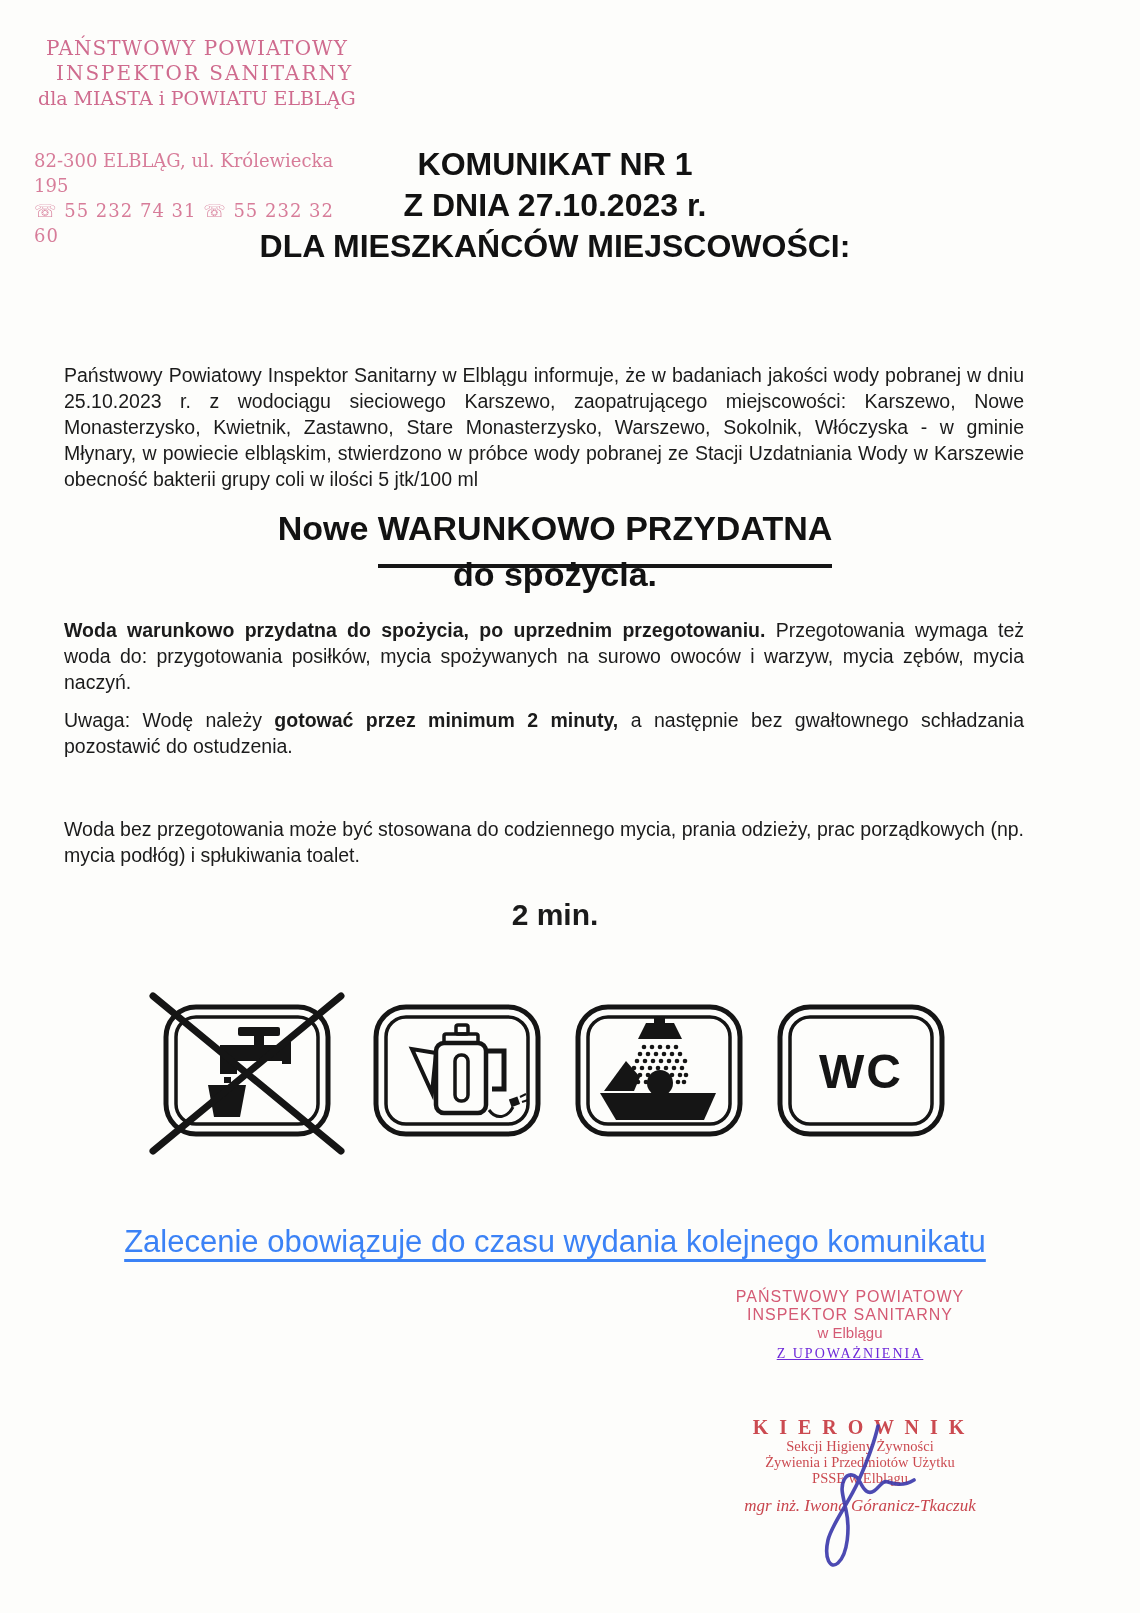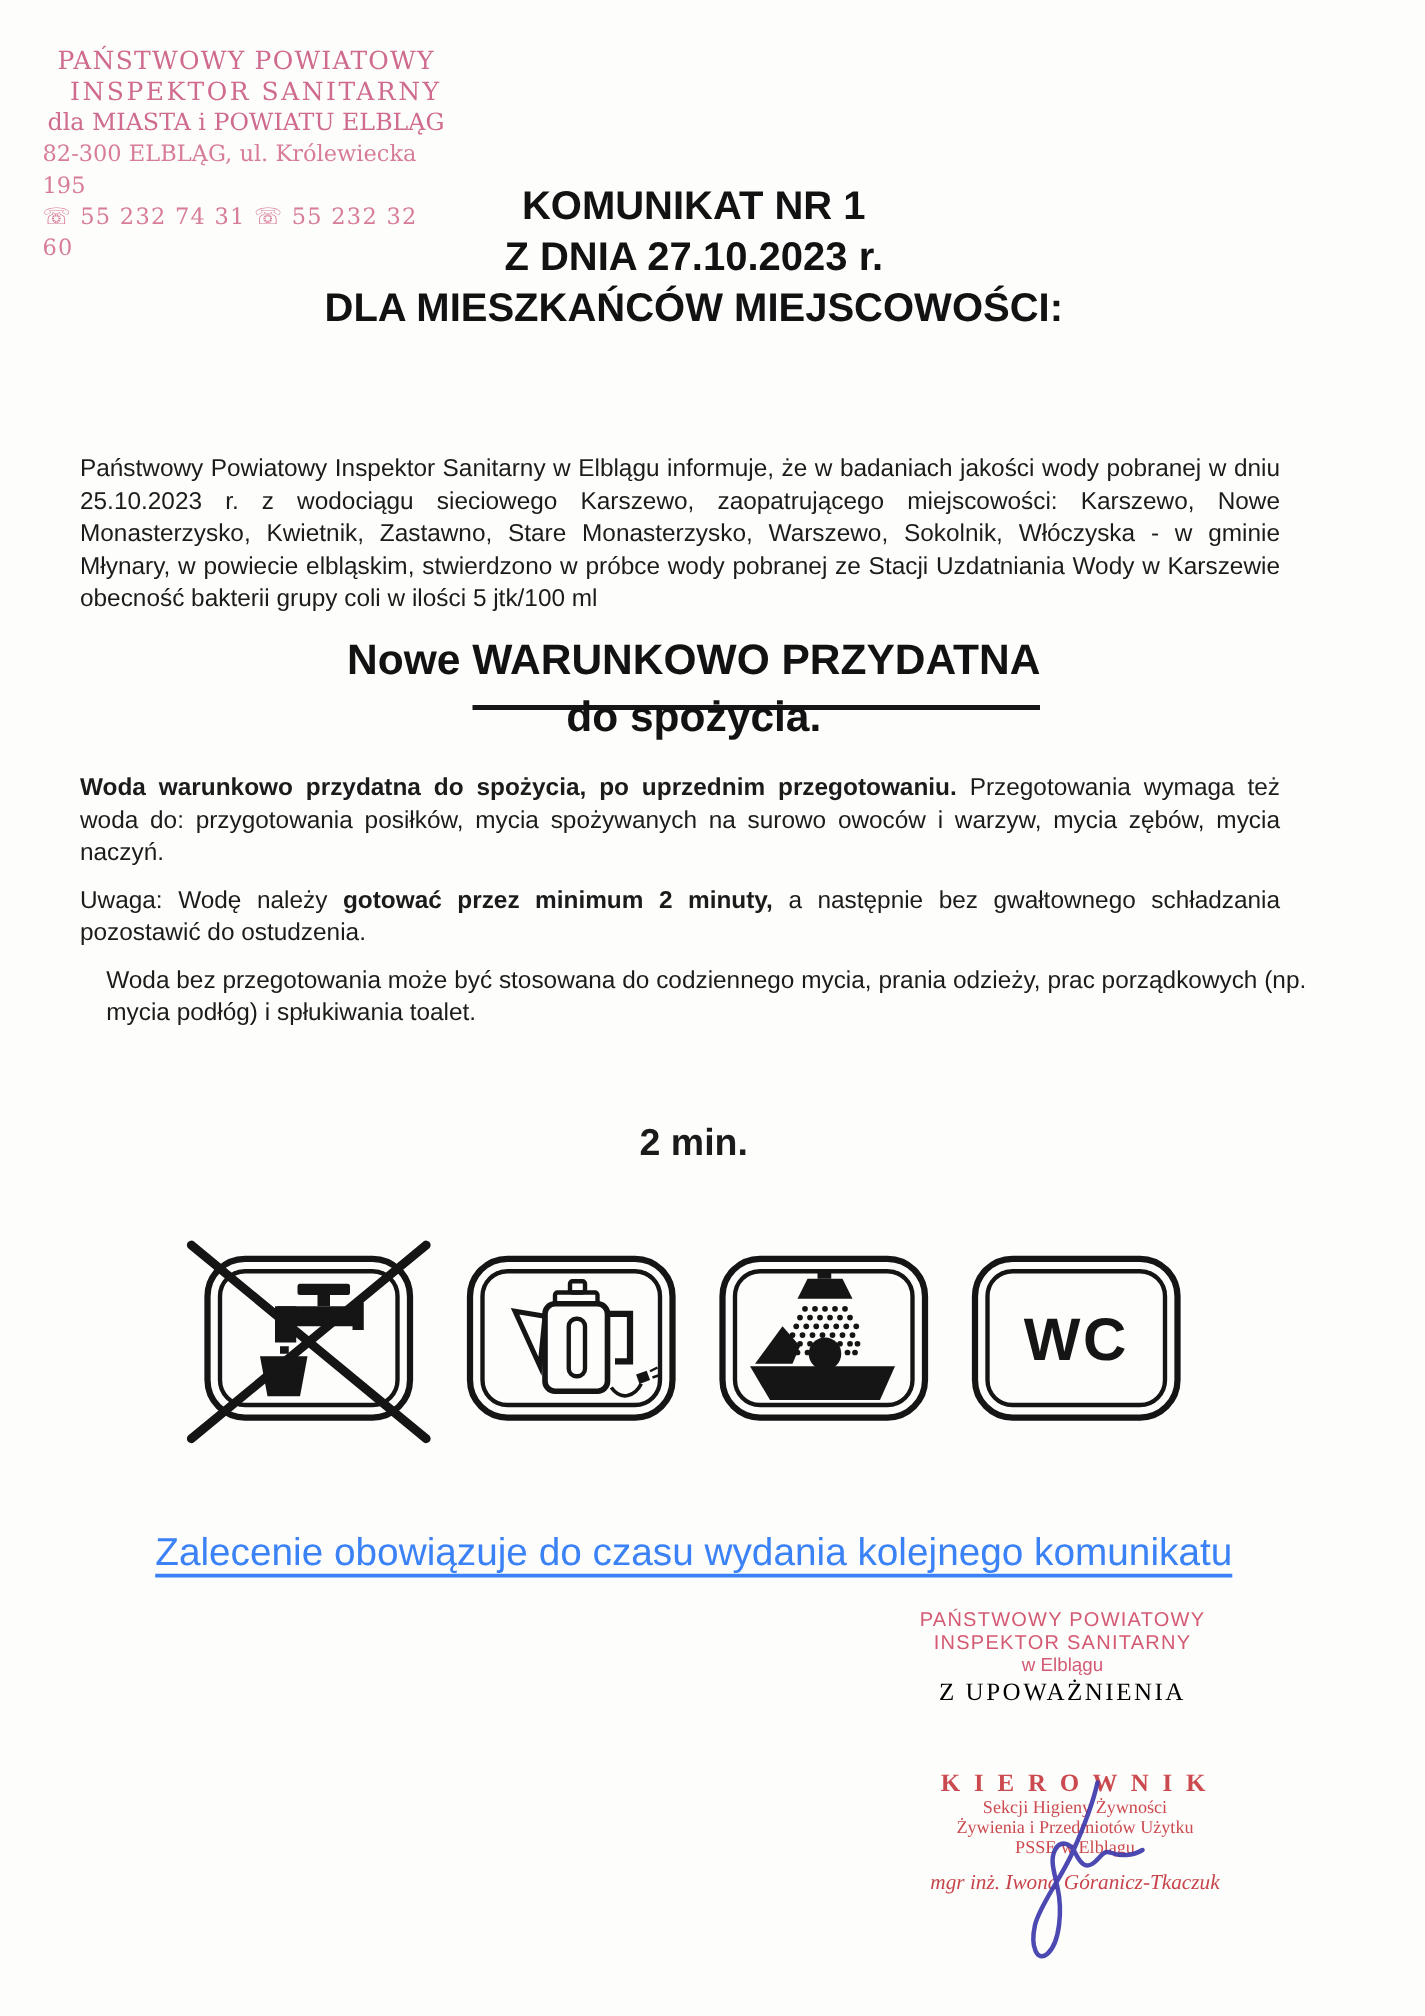--- a/index.html
+++ b/index.html
@@ -9,40 +9,40 @@
     font-family:"Liberation Sans", sans-serif;
   }
   
   .letterhead {
     position:absolute; left:34px; top:36px; width:330px;
     color:#cf6b8e; font-family:"DejaVu Serif", serif; line-height:25px;
   }
   .lh-1 { font-size:20px; padding-left:12px; letter-spacing:1px; }
   .lh-2 { font-size:20px; padding-left:22px; letter-spacing:2px; }
   .lh-3 { font-size:19px; padding-left:4px; }
-  .lh-4 { font-size:18px; color:#d77c99; }
+  .lh-4 { font-size:18px; color:#d77c99;margin-top:37px; }
   .lh-5 { font-size:18px; color:#d77c99; letter-spacing:1px; }
   
   .title {
     position:absolute; left:0; top:144px; width:1110px; text-align:center;
     font-weight:700; font-size:32px; line-height:41px; color:#121212;
   }
   .localities {
     position:absolute; left:0; top:292px; width:1110px; text-align:center;
     font-weight:700; font-size:19.5px; line-height:26px;
   }
   
   .body-par {
     position:absolute; left:64px; width:960px; margin:0;
     font-size:19.5px; line-height:26px; text-align:justify;
   }
   .p1 { top:362px; }
   .p2 { top:617px; }
   .p3 { top:707px; }
-  .p4 { top:771px;margin-left:21px; }
+  .p4 { top:816px; }
   .b { font-weight:700; }
   
   .verdict {
     position:absolute; left:0; top:505px; width:1110px; text-align:center;
     font-weight:700; font-size:34px; line-height:46px; color:#121212;
   }
   .verdict .u { border-bottom:4px solid #161616; padding-bottom:17px; }
   
   .boil-time {
     position:absolute; left:0; top:898px; width:1110px; text-align:center;
@@ -59,22 +59,22 @@
     font-size:31px; color:#3b82f6;
     text-decoration:underline; text-decoration-thickness:2.5px; text-underline-offset:7px;
   }
   
   .approval {
     position:absolute; left:700px; top:1288px; width:300px; text-align:center;
     color:#d45a74; line-height:18px;
   }
   .ap-1, .ap-2 { font-size:16px; letter-spacing:1px; }
   .ap-3 { font-size:15px; }
-  .ap-4 { font-family:"Liberation Serif", serif; font-size:20px; letter-spacing:2px;
-          margin-top:3px; color:#000000; }
+  .ap-4 { font-family:"Liberation Serif", serif; font-size:14px; letter-spacing:2px;
+          margin-top:3px; color:#6d28d9;text-decoration:underline; }
   .kierownik {
     position:absolute; left:665px; top:1416px; width:390px; text-align:center;
     color:#cb4a50; font-family:"Liberation Serif", serif; line-height:16px;
   }
   .kw-title { font-size:20px; font-weight:700; letter-spacing:3px; line-height:22px; }
   .kw-line  { font-size:14.5px; }
   .kw-name  { font-style:italic; font-size:17px; margin-top:12px; color:#c8444c; }
   .signature-svg { position:absolute; left:770px; top:1414px; z-index:5; }
   .icon-stroke { stroke:#151515; fill:none; }
 </style>

